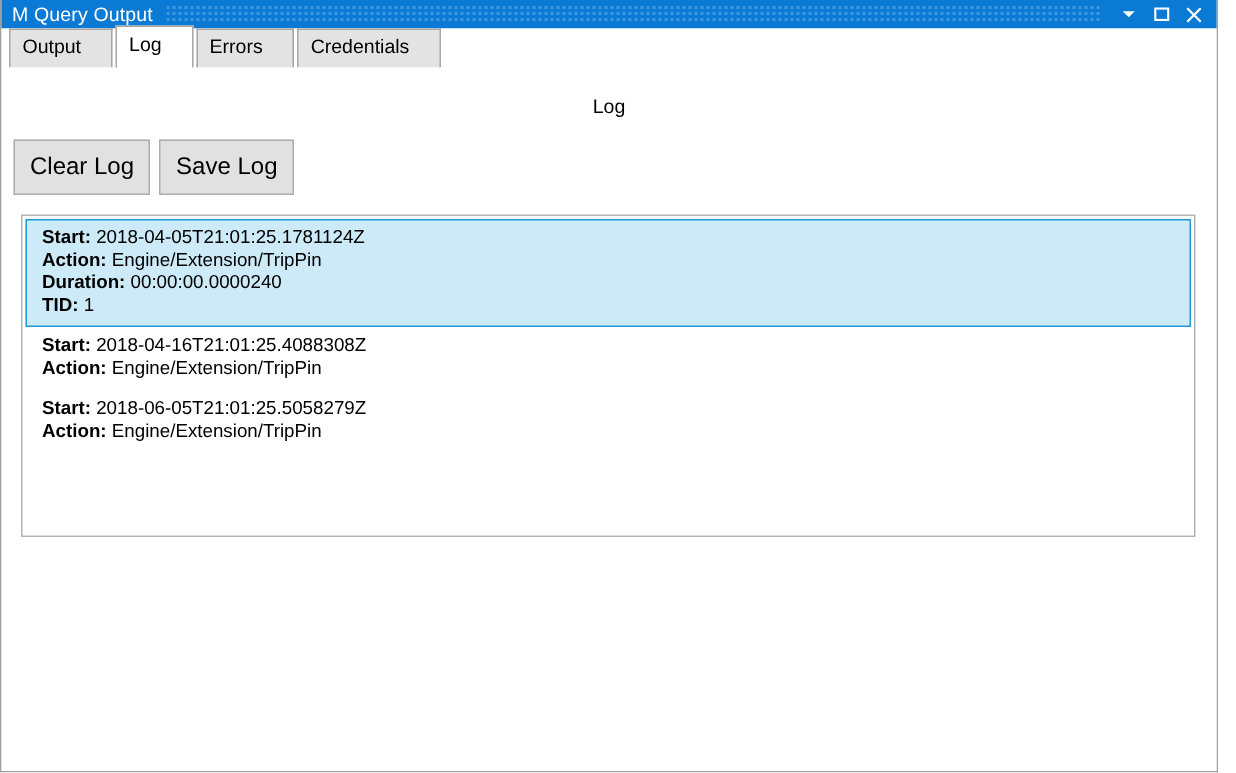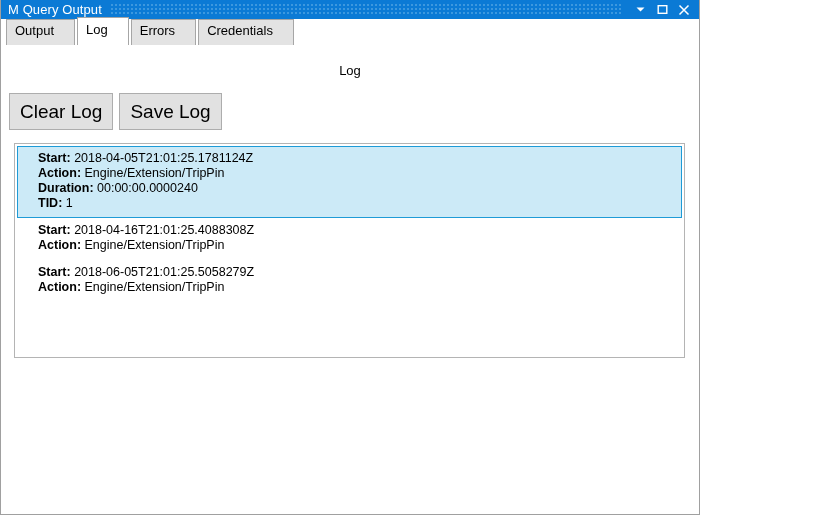--- a/index.html
+++ b/index.html
@@ -9,21 +9,21 @@
   body {
     width: 824px;
     height: 515px;
     background: #ffffff;
     font-family: "Liberation Sans", sans-serif;
     overflow: hidden;
   }
 
   .window {
     position: relative;
-    width: 700px;
+    width: 812px;
     height: 515px;
     box-sizing: border-box;
     border: 1px solid #a0a0a0;
     border-top: none;
     background: #ffffff;
     display: flex;
     flex-direction: column;
   }
 
   
@@ -123,42 +123,42 @@
     padding-left: 8px;
     display: flex;
     gap: 6px;
   }
   .btn {
     min-width: 72px;
     height: 37px;
     background: #e1e1e1;
     border: 1px solid #adadad;
     font-family: "Liberation Sans", sans-serif;
-    font-size: 19px;
+    font-size: 16px;
     color: #000000;
     cursor: default;
     padding: 0 10px;
     box-sizing: border-box;
   }
 
   
   .log-container {
     margin: 13px 14px 0 13px;
     border: 1px solid #b4b4b4;
     background: #ffffff;
     height: 215px;
     box-sizing: border-box;
     padding: 2px;
     overflow: hidden;
   }
   .log-entry {
     font-size: 12.5px;
     line-height: 15px;
     color: #000000;
-    padding: 4px 7px 6px 20px;
+    padding: 4px 7px 6px 10px;
     border: 1px solid transparent;
     box-sizing: border-box;
   }
   .log-entry.selected {
     background: #cceaf7;
     border: 1px solid #1e9bd7;
   }
   .log-line {
     white-space: nowrap;
   }

